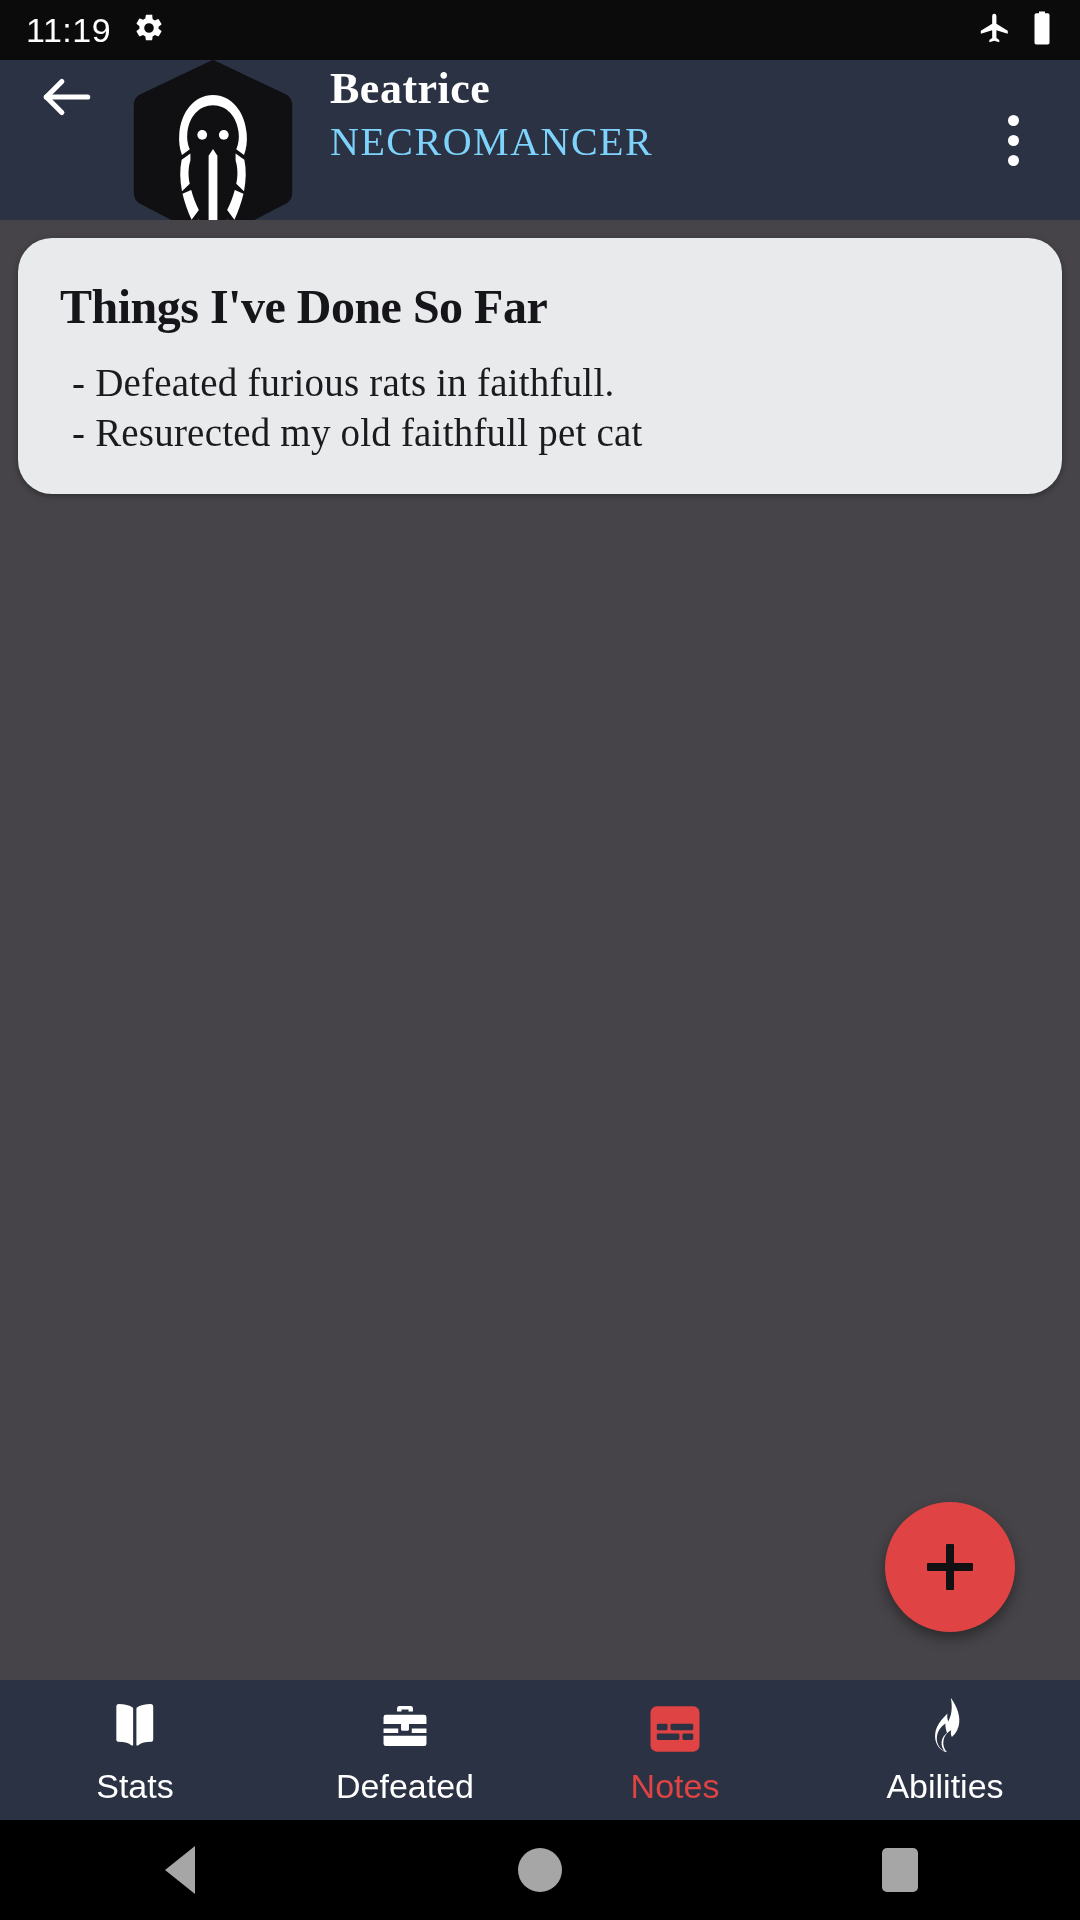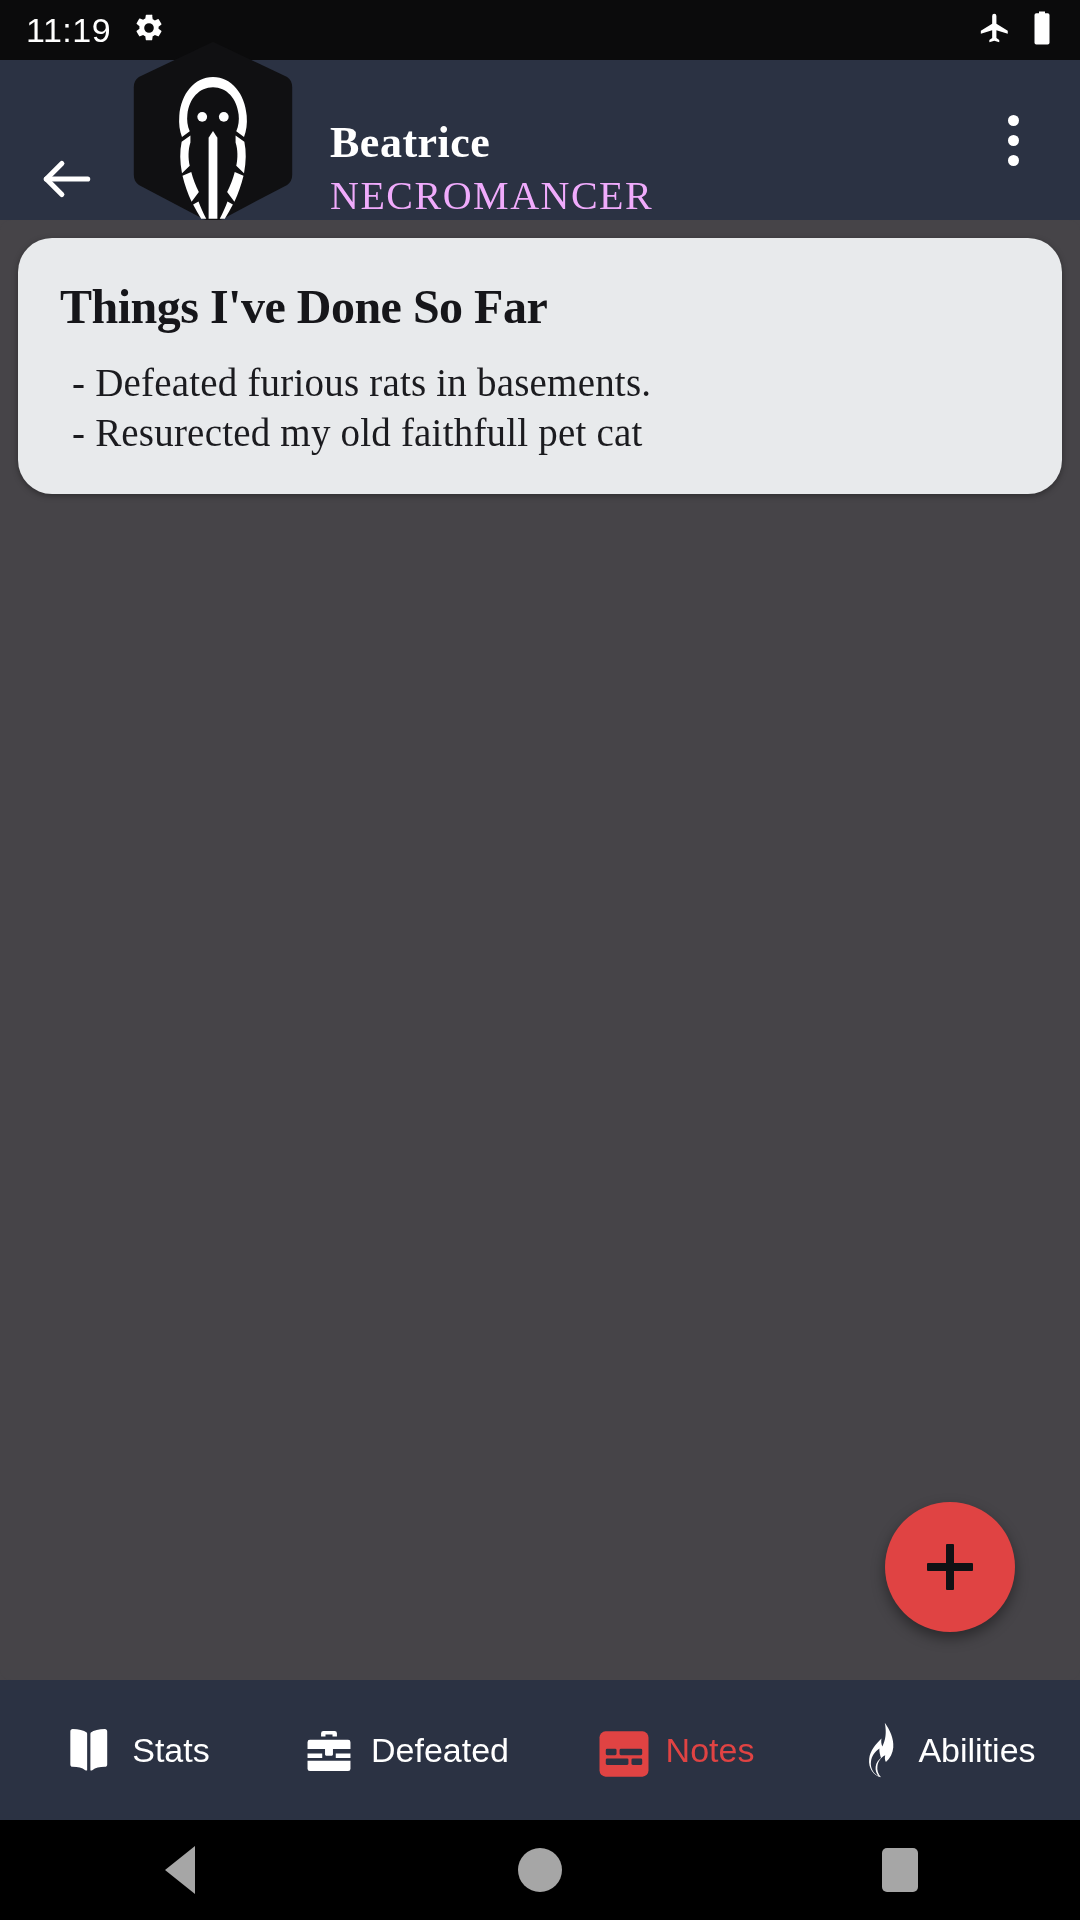--- a/index.html
+++ b/index.html
@@ -30,21 +30,21 @@
     font-size:34px; letter-spacing:0.5px; color:#ffffff;
     font-family:"Liberation Sans", sans-serif;
   }
   .status-right { margin-left:auto; display:flex; align-items:center; gap:18px; }
   .ic { display:block; }
 
   
   .appbar {
     flex:0 0 160px; height:160px;
     background:#2b3243;
-    display:flex; align-items:flex-end;
+    display:flex; align-items:flex-start;
     padding:0 34px 0 28px;
     position:relative;
   }
   .back-btn {
     width:78px; height:78px;
     display:flex; align-items:center; justify-content:center;
     flex:0 0 78px;
     cursor:pointer;
   }
   .avatar-wrap {
@@ -69,21 +69,21 @@
     font-size:44px;
     line-height:54px;
     letter-spacing:0.5px;
     color:#ffffff;
   }
   .char-class {
     font-family:"Liberation Serif", serif;
     font-size:40px;
     line-height:52px;
     letter-spacing:1.5px;
-    color:#f0abfc;
+    color:#7dd3fc;
   }
   .char-race {
     font-family:"Liberation Serif", serif;
     font-style:italic;
     font-size:38px;
     line-height:54px;
     color:#f2f3f6;
   }
   .overflow-btn {
     position:absolute;
@@ -150,21 +150,21 @@
   
   .bottomnav {
     flex:0 0 140px; height:140px;
     background:#2b3243;
     display:flex;
     align-items:center;
   }
   .navitem {
     flex:1 1 0;
     height:140px;
-    display:flex; flex-direction:row;
+    display:flex; flex-direction:column;
     align-items:center; justify-content:center;
     gap:14px;
     cursor:pointer;
   }
   .nav-label {
     font-size:34px;
     color:#ffffff;
     line-height:36px;
     font-family:"Liberation Sans", sans-serif;
   }
@@ -271,21 +271,21 @@
       <span class="dot"></span>
       <span class="dot"></span>
       <span class="dot"></span>
     </div>
   </div>
 
   <div class="content">
 
     <div class="note-card">
       <div class="note-title">Things I've Done So Far</div>
-      <div class="note-line">- Defeated furious rats in basements.</div>
+      <div class="note-line">- Defeated furious rats in faithfull.</div>
       <div class="note-line">- Resurected my old faithfull pet cat</div>
     </div>
 
     <div class="fab">
       <span class="fab-plus-h"></span>
       <span class="fab-plus-v"></span>
     </div>
 
   </div>
 

